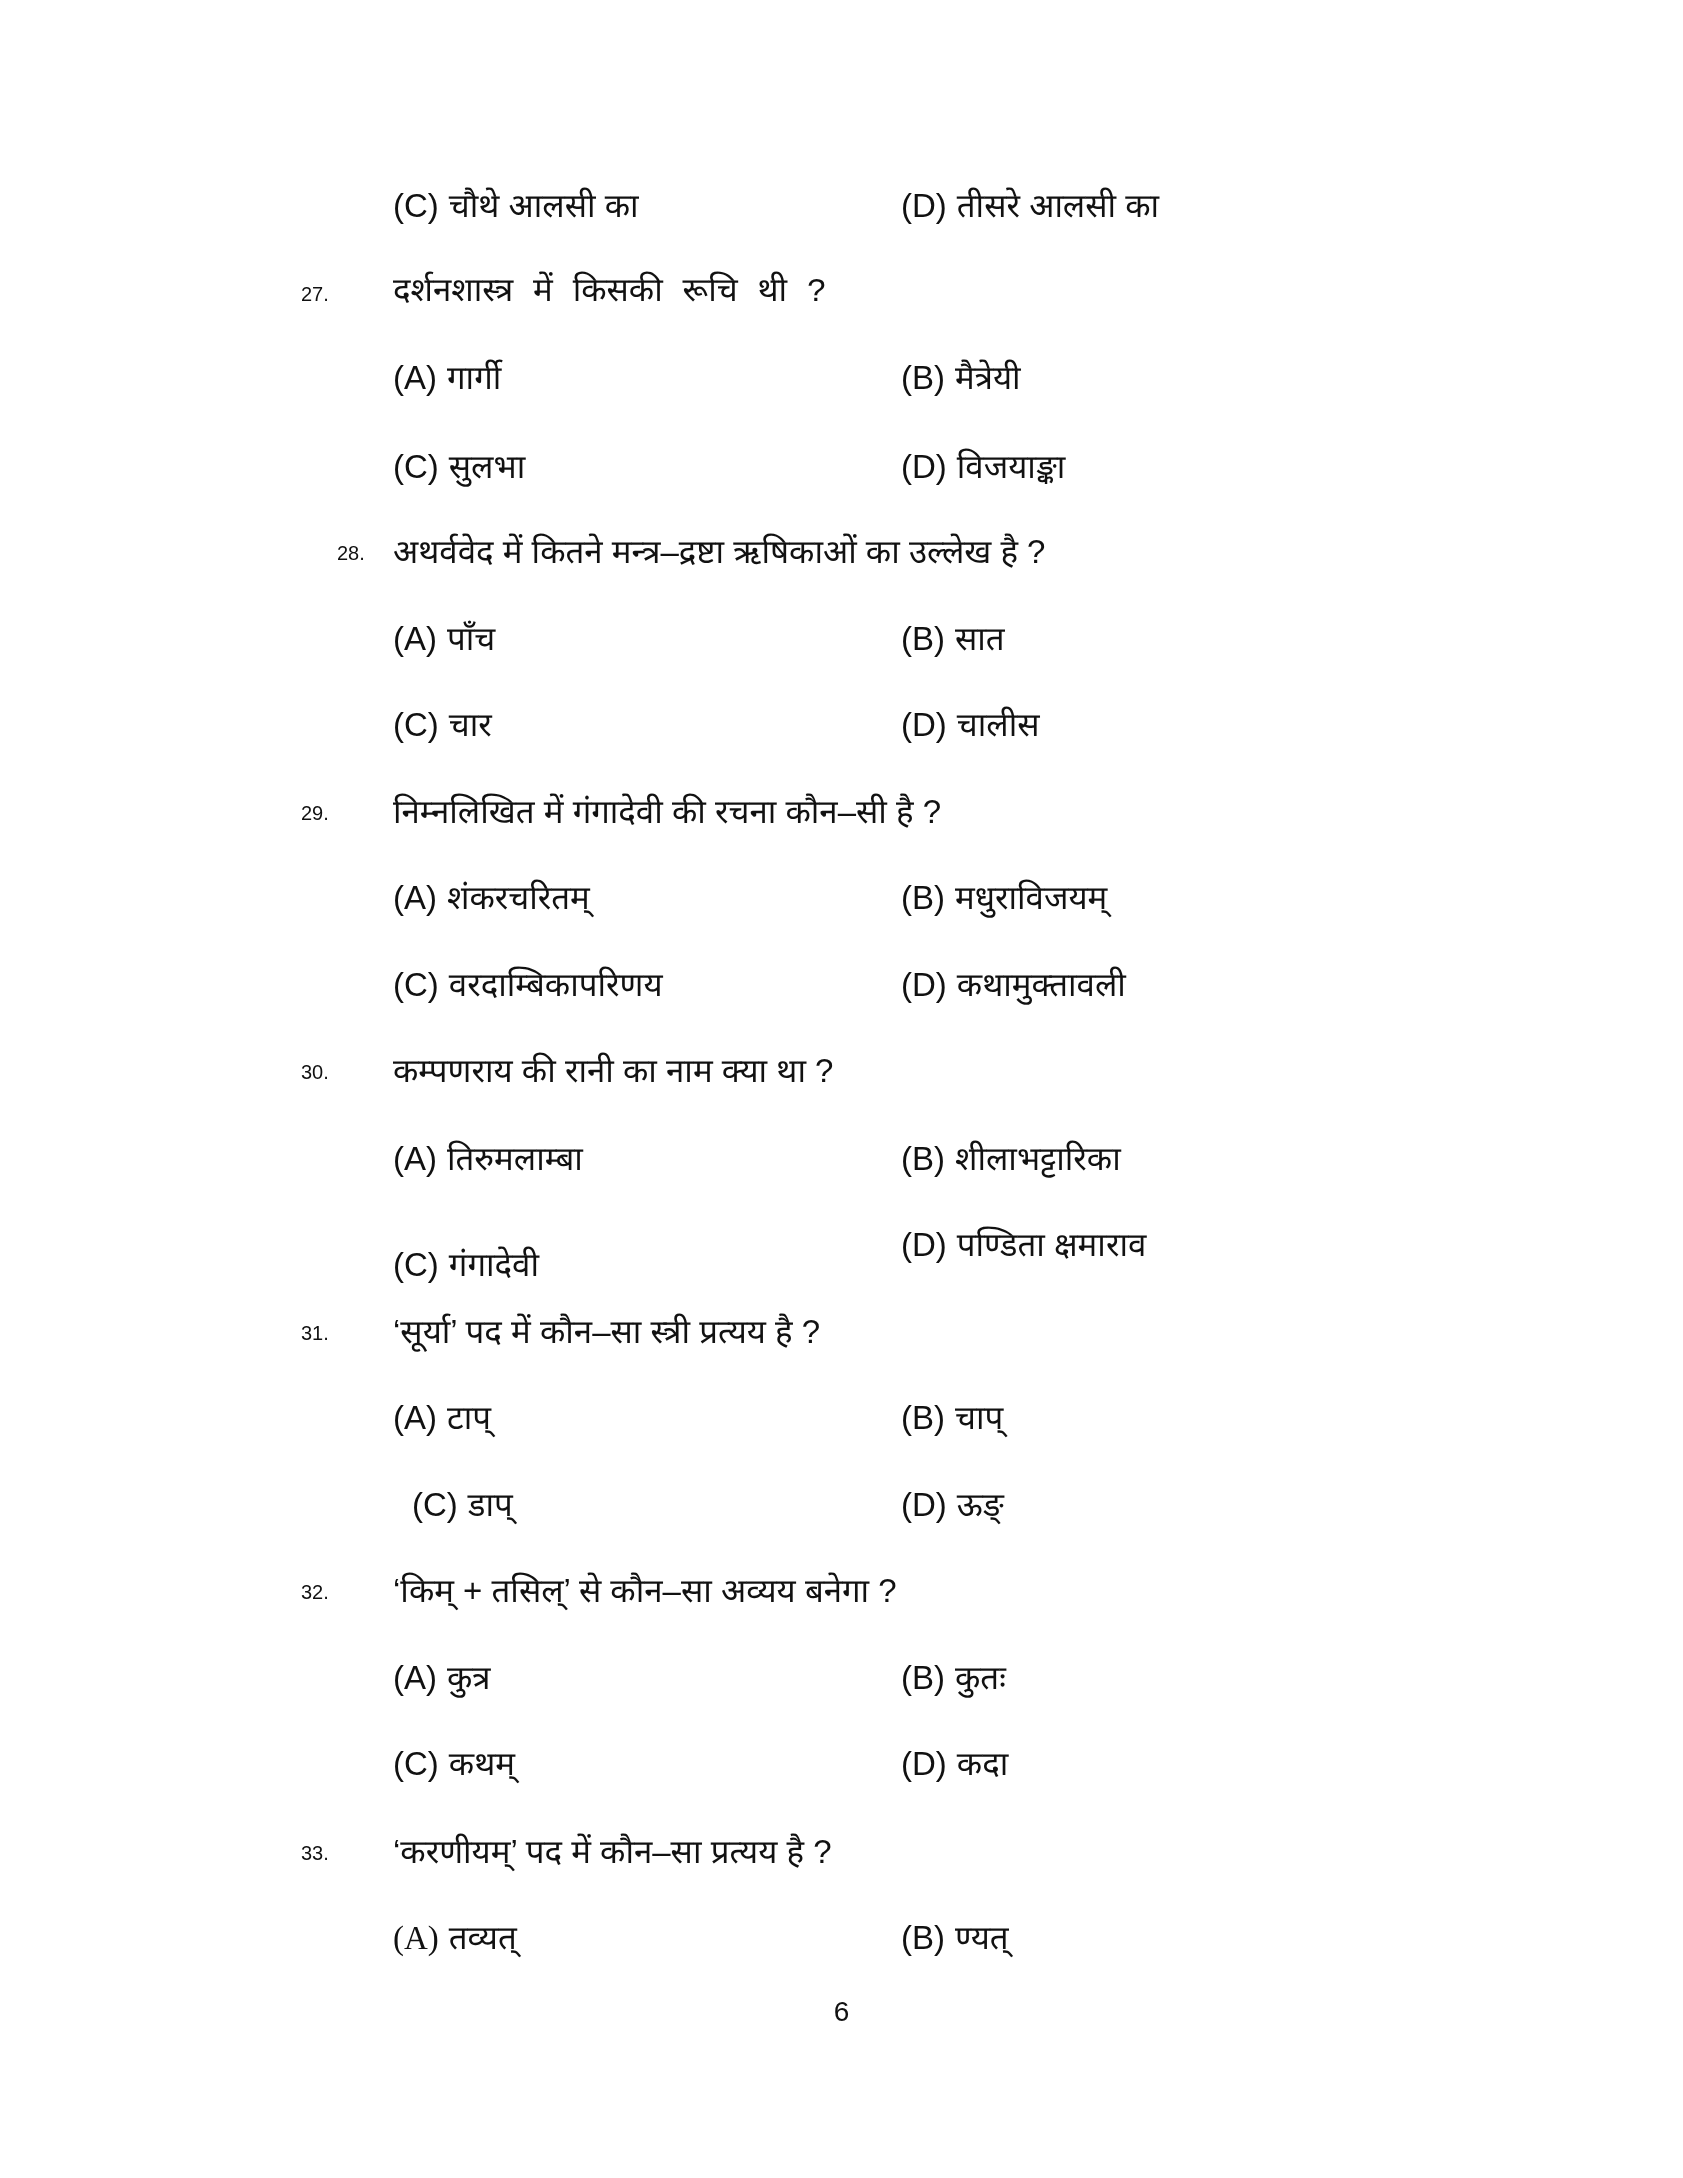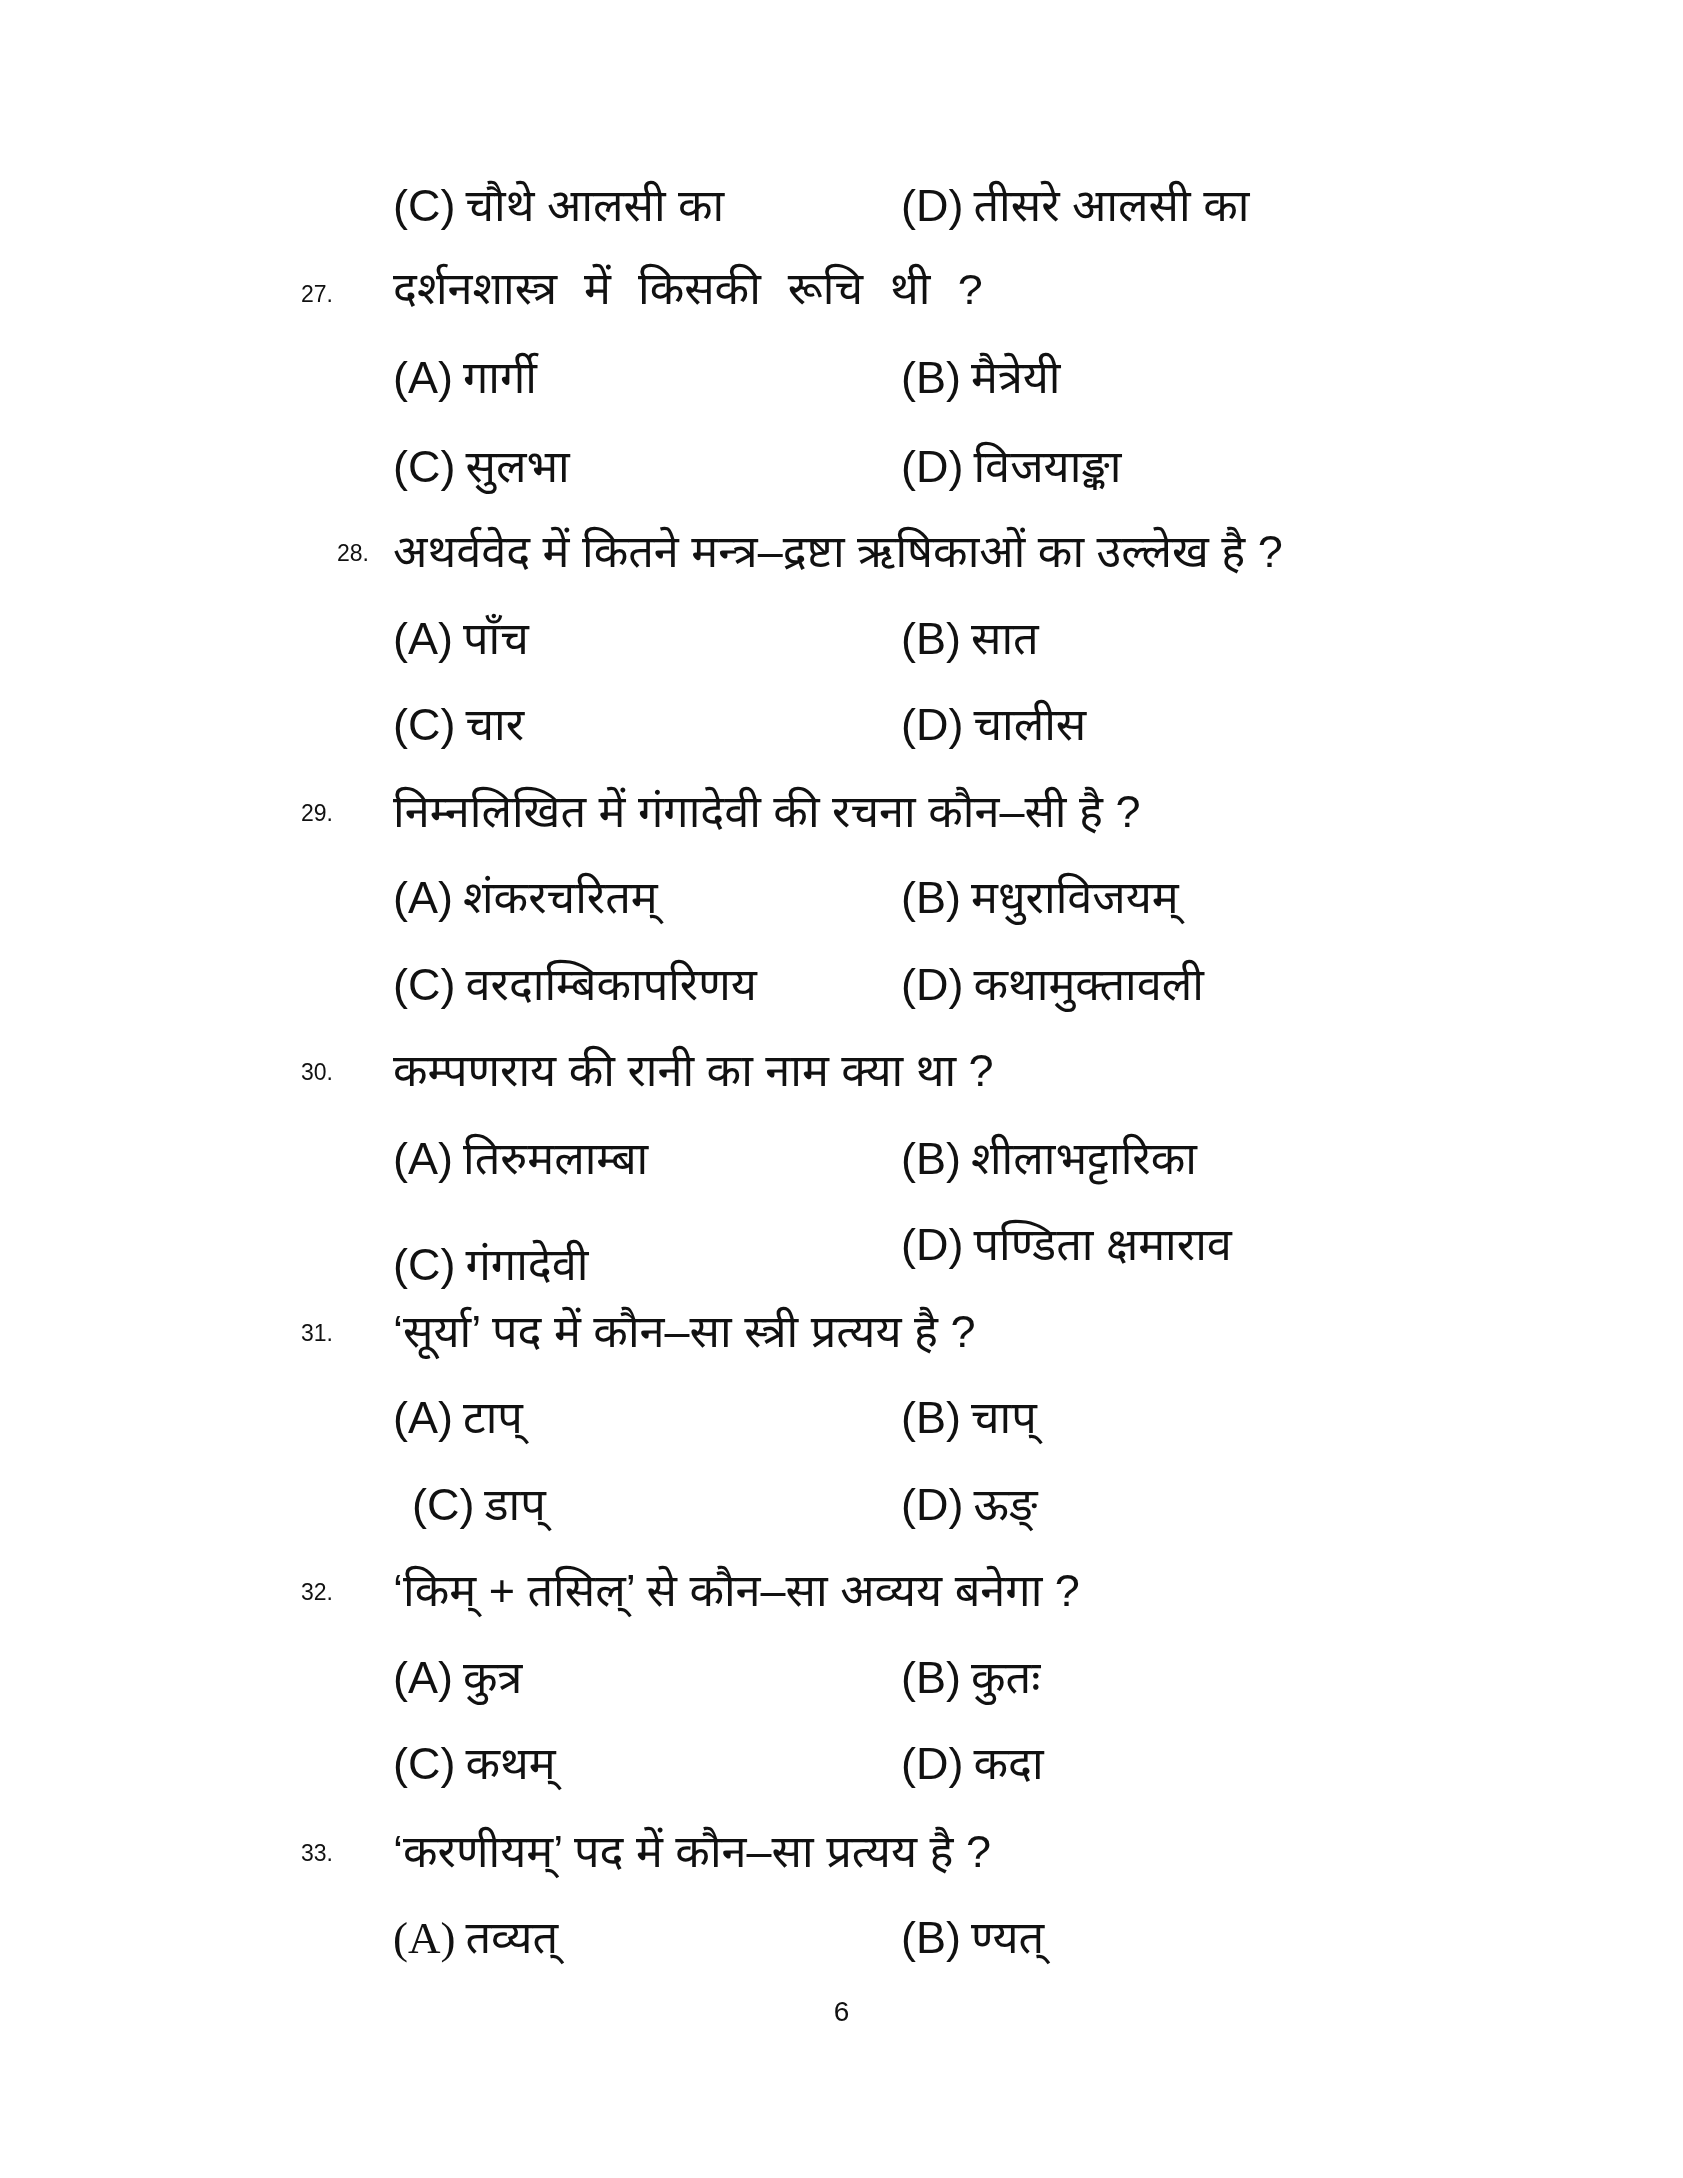--- a/index.html
+++ b/index.html
@@ -1,19 +1,19 @@
 <!DOCTYPE html>
 <html><head>
 <meta charset="utf-8">
 <style>
   html, body { margin: 0; padding: 0; background: #ffffff; }
   body { width: 1683px; height: 2178px; position: relative; overflow: hidden;
          font-family: "Liberation Sans", "DejaVu Sans", sans-serif; color: #111111; }
-  .line { position: absolute; height: 48px; line-height: 48px; white-space: nowrap; font-size: 45px; }
-  .qnum { position: absolute; font-size: 23px; height: 48px; line-height: 51px; }
+  .line { position: absolute; height: 48px; line-height: 48px; white-space: nowrap; font-size: 33px; }
+  .qnum { position: absolute; font-size: 20px; height: 48px; line-height: 51px; }
   .opt-label { margin-right: 10px; }
   .page-num { position: absolute; left: 0; width: 1683px; text-align: center; top: 1996px; font-size: 28px; }
 </style>
 </head>
 <body>
 
 <div class="line" style="left:393px; top:182px;">
   <span class="opt-label">(C)</span><span>चौथे आलसी का</span>
 </div>
 <div class="line" style="left:901px; top:182px;">

